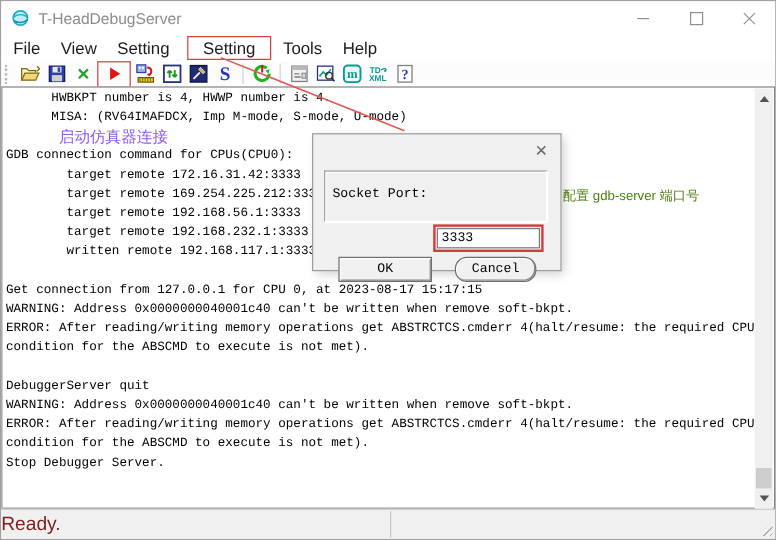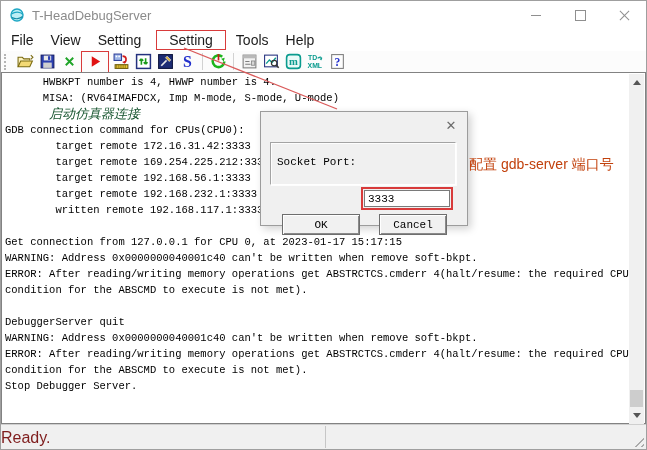--- a/index.html
+++ b/index.html
@@ -28,21 +28,21 @@
   .toolbar{position:absolute;left:0;top:50px;right:0;height:21px;background:#fcfcfc;display:flex;align-items:center;}
   .grip{width:2px;height:16px;border-left:2px dotted #b5b5b5;margin:0 6px 0 3px;}
   .tbtn{width:22px;height:20px;display:flex;align-items:center;justify-content:center;flex:0 0 auto;}
   .tbtn.run-boxed{border:1px solid #d83b3b;width:26px;height:20px;margin:0 1px;}
   .tsep{width:1px;height:17px;background:#d2d2d2;margin:0 4px;flex:0 0 auto;}
 
   
   .console{position:absolute;left:0;top:71px;width:645px;height:352px;border:1px solid #828282;box-sizing:border-box;background:#fff;}
   .console-text{position:absolute;left:3px;top:1px;right:17px;font-family:"Liberation Mono","DejaVu Sans Mono",monospace;font-size:10.5px;line-height:16px;color:#000;}
   .cline{height:16px;white-space:pre;overflow:visible;}
-  .cline.annot{color:#14532d;padding-left:44px;font-size:13px;font-family:"Liberation Sans",sans-serif;height:16px;line-height:15px;box-sizing:border-box;font-style:italic;}
+  .cline.annot{color:#8b5cf6;padding-left:44px;font-size:13px;font-family:"Liberation Sans",sans-serif;height:16px;line-height:15px;box-sizing:border-box;}
 
   
   .vscroll{position:absolute;right:1px;top:1px;width:15px;height:350px;background:#f0f0f0;}
   .sb-btn{position:absolute;left:0;width:15px;height:17px;background:#f0f0f0;display:flex;align-items:center;justify-content:center;}
   .sb-btn.up{top:0;}
   .sb-btn.down{bottom:0;}
   .tri-up{width:0;height:0;border-left:4px solid transparent;border-right:4px solid transparent;border-bottom:5px solid #555;}
   .tri-down{width:0;height:0;border-left:4px solid transparent;border-right:4px solid transparent;border-top:5px solid #555;}
   .sb-thumb{position:absolute;left:1px;right:1px;top:316px;height:19px;background:#cdcdcd;}
 
@@ -56,24 +56,24 @@
   .dialog{position:absolute;left:259px;top:110px;width:206px;height:113px;background:#f0f0f0;border:1px solid #9c9c9c;box-shadow:3px 3px 8px rgba(0,0,0,0.18);}
   .dlg-title{position:absolute;left:0;top:0;right:0;height:26px;display:flex;align-items:center;}
   .dlg-title-text{margin-left:9px;font-size:13px;color:#5f5f5f;white-space:nowrap;}
   .dlg-close{position:absolute;right:8px;top:5px;width:16px;height:16px;font-size:13px;color:#6b6b6b;display:flex;align-items:center;justify-content:center;}
   .dlg-group{position:absolute;left:9px;top:30px;width:184px;height:41px;border:1px solid #a3a3a3;border-right-color:#fff;border-bottom-color:#fff;box-shadow:inset 1px 1px 0 #fdfdfd,1px 1px 0 #fdfdfd;}
   .port-label{position:absolute;left:6px;top:13px;font-family:"Liberation Mono","DejaVu Sans Mono",monospace;font-size:11px;color:#000;white-space:nowrap;}
   .port-annot-box{position:absolute;left:90px;top:8px;border:2px solid #d83b3b;padding:1px;margin-top:36px;}
   .port-input{display:block;width:86px;height:17px;border:1px solid #7a7a7a;background:#fff;font-family:"Liberation Mono","DejaVu Sans Mono",monospace;font-size:11px;padding:0 0 0 3px;margin:0;box-sizing:border-box;outline:none;}
   .dlg-btn{position:absolute;top:87px;height:21px;background:#f1f1f1;border:1px solid #6e6e6e;box-shadow:inset 1px 1px 0 #ffffff,inset -1px -1px 0 #8a8a8a;font-family:"Liberation Mono","DejaVu Sans Mono",monospace;font-size:11px;color:#000;display:flex;align-items:center;justify-content:center;box-sizing:border-box;margin-top:15px;}
   .dlg-btn.ok{left:21px;width:78px;}
-  .dlg-btn.cancel{left:118px;width:68px;}
-
-  
-  .note-port{position:absolute;left:468px;top:155px;font-size:14px;color:#c2410c;white-space:nowrap;}
+  .dlg-btn.cancel{left:118px;width:68px;border-radius:10px;}
+
+  
+  .note-port{position:absolute;left:468px;top:155px;font-size:11px;color:#4d7c0f;white-space:nowrap;}
   .overlay{position:absolute;left:0;top:0;width:647px;height:450px;pointer-events:none;}
 </style>
 </head>
 <body>
 
 <div class="window">
 
   <div class="titlebar">
     <svg class="app-icon" viewBox="0 0 16 16">
       <circle cx="8" cy="8" r="6" fill="#bdeef5" stroke="#1fa7c4" stroke-width="1.4"></circle>
@@ -228,21 +228,21 @@
       <div class="cline">      HWBKPT number is 4, HWWP number is 4.</div>
       <div class="cline">      MISA: (RV64IMAFDCX, Imp M-mode, S-mode, U-mode)</div>
       <div class="cline annot">启动仿真器连接</div>
       <div class="cline">GDB connection command for CPUs(CPU0):</div>
       <div class="cline">        target remote 172.16.31.42:3333</div>
       <div class="cline">        target remote 169.254.225.212:3333</div>
       <div class="cline">        target remote 192.168.56.1:3333</div>
       <div class="cline">        target remote 192.168.232.1:3333</div>
       <div class="cline">        written remote 192.168.117.1:3333</div>
       <div class="cline"></div>
-      <div class="cline">Get connection from 127.0.0.1 for CPU 0, at 2023-01-17 15:17:15</div>
+      <div class="cline">Get connection from 127.0.0.1 for CPU 0, at 2023-08-17 15:17:15</div>
       <div class="cline">WARNING: Address 0x0000000040001c40 can't be written when remove soft-bkpt.</div>
       <div class="cline">ERROR: After reading/writing memory operations get ABSTRCTCS.cmderr 4(halt/resume: the required CPU</div>
       <div class="cline">condition for the ABSCMD to execute is not met).</div>
       <div class="cline"></div>
       <div class="cline">DebuggerServer quit</div>
       <div class="cline">WARNING: Address 0x0000000040001c40 can't be written when remove soft-bkpt.</div>
       <div class="cline">ERROR: After reading/writing memory operations get ABSTRCTCS.cmderr 4(halt/resume: the required CPU</div>
       <div class="cline">condition for the ABSCMD to execute is not met).</div>
       <div class="cline">Stop Debugger Server.</div>
     </div>

